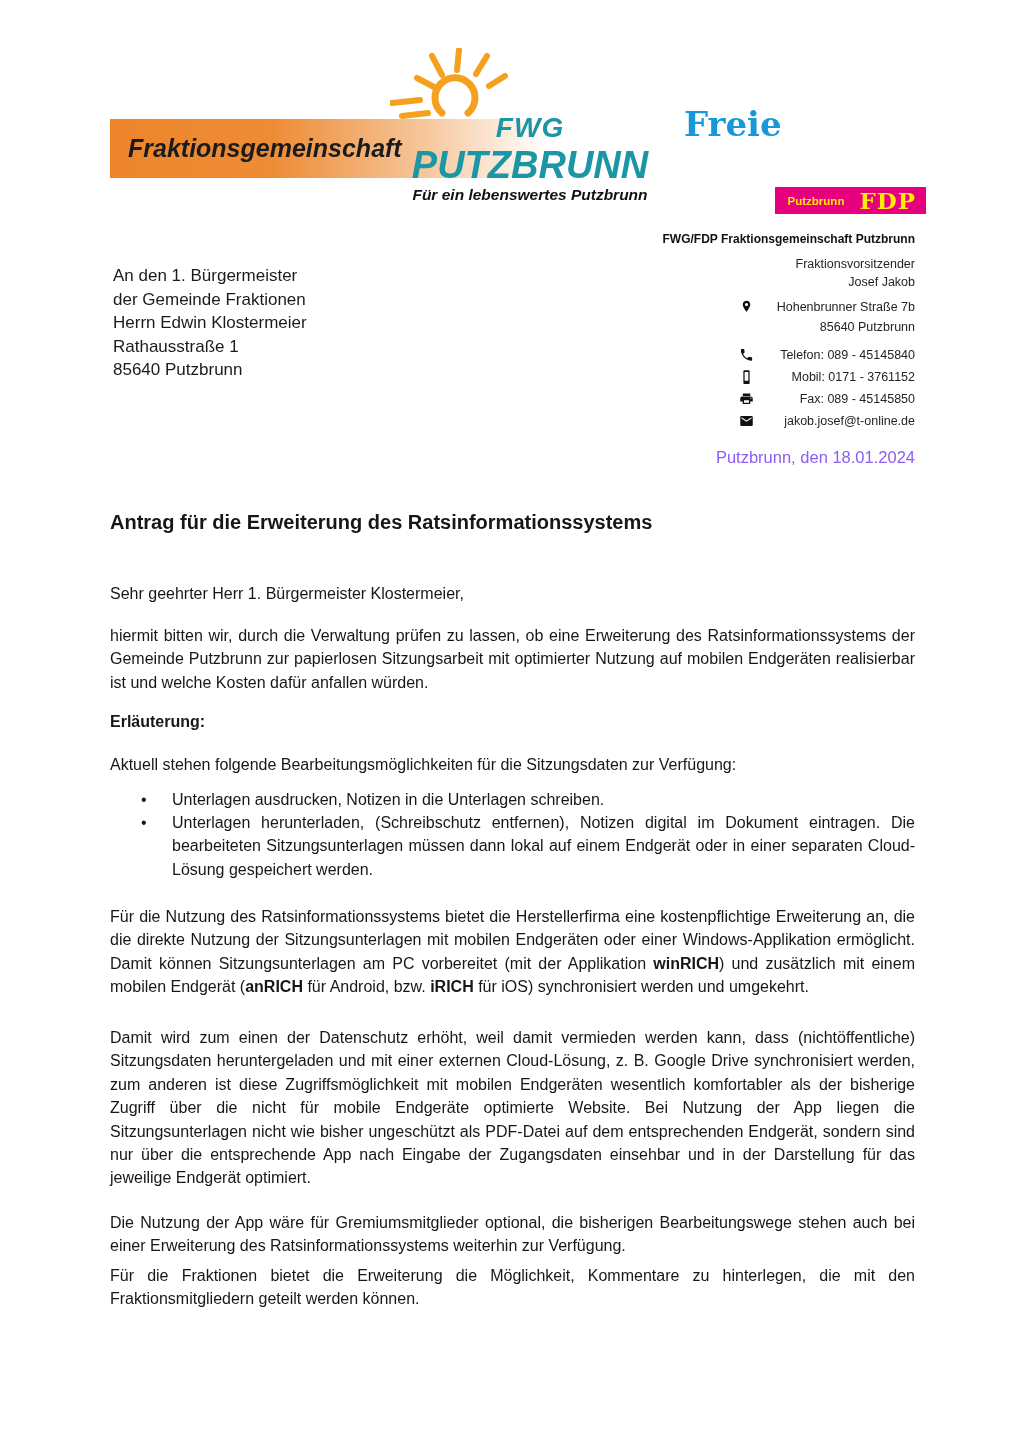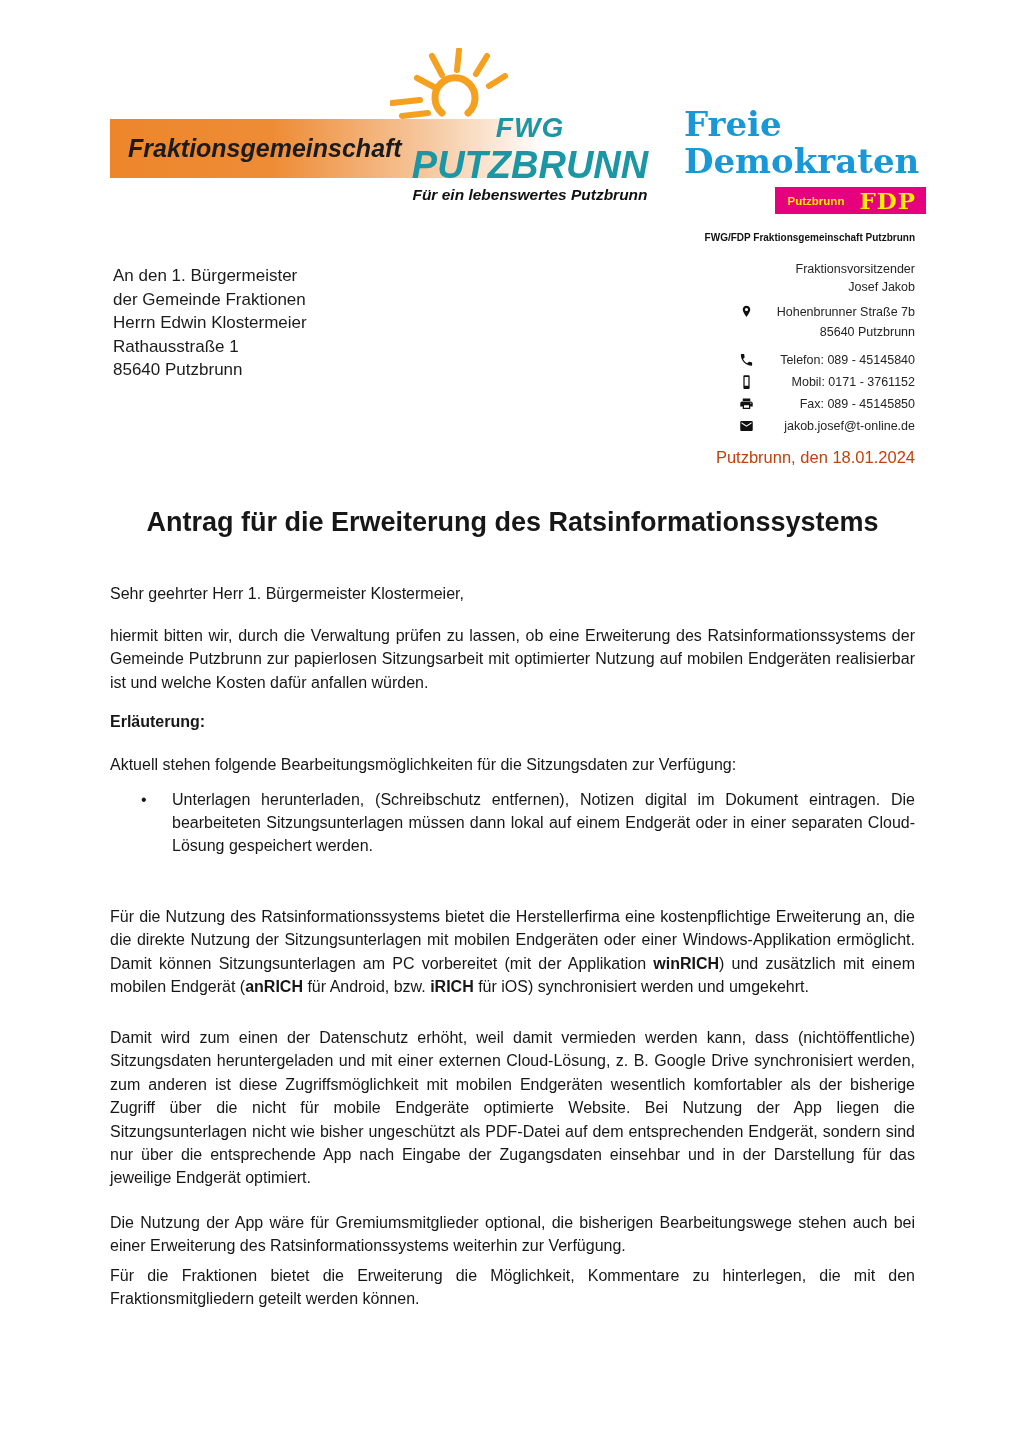--- a/index.html
+++ b/index.html
@@ -25,30 +25,30 @@
   .fdp-l1,.fdp-l2{font-size:34px;line-height:37px;letter-spacing:0;}
   .fdp-badge{
     position:absolute;left:775px;top:187px;width:151px;height:27px;background:#E6007E;
     display:flex;align-items:center;justify-content:flex-end;gap:15px;padding-right:10px;box-sizing:border-box;
   }
   .fdp-town{font-family:"Liberation Sans", sans-serif;font-weight:bold;font-size:11.5px;color:#FFED00;}
   .fdp-abbr{font-family:"DejaVu Serif", serif;font-weight:bold;font-size:23px;color:#FFED00;letter-spacing:1px;}
   
   .recipient{position:absolute;left:113px;top:264px;font-size:17px;line-height:23.5px;color:#1b1b1b;}
   .sender{position:absolute;right:109px;top:232px;width:320px;text-align:right;font-size:12.5px;color:#242424;}
-  .sender .org{font-size:10px;font-weight:bold;color:#111;margin-bottom:17px;}
+  .sender .org{font-size:12px;font-weight:bold;color:#111;margin-bottom:9px;}
   .srow{position:relative;line-height:18px;}
   .srow.icon-row{line-height:22px;}
   .srow .cicon{position:absolute;left:144px;top:50%;transform:translateY(-50%);width:15px;height:15px;}
   .srow.gap-top{margin-top:5px;}
   .srow.gap-top2{margin-top:8px;}
-  .date-line{position:absolute;right:109px;top:448px;font-size:16.5px;color:#c2410c;}
+  .date-line{position:absolute;right:109px;top:448px;font-size:16.5px;color:#8b5cf6;}
   
   .blk{position:absolute;left:110px;width:805px;font-size:16px;line-height:23.4px;text-align:justify;color:#171717;}
-  .letter-title{top:511px;font-size:27px;font-weight:bold;text-align:center;}
+  .letter-title{top:511px;font-size:20px;font-weight:bold;text-align:left;}
   .salutation{top:582px;text-align:left;}
   .p-intro{top:624px;}
   .h-erl{top:710px;font-weight:bold;text-align:left;}
   .p-options{top:753px;text-align:left;}
   ul.bullets{top:788px;list-style:none;margin:0;padding:0;}
   ul.bullets li{position:relative;padding-left:62px;line-height:23.2px;}
   ul.bullets li::before{content:"\2022";position:absolute;left:31px;font-size:16px;}
   .p-product{top:905px;}
   .p-privacy{top:1026px;}
   .p-optional{top:1211px;}
@@ -79,21 +79,20 @@
   </svg>
 
   <div class="fwg">
     <div class="fwg-l1">FWG</div>
     <div class="fwg-l2">PUTZBRUNN</div>
     <div class="fwg-tag">Für ein lebenswertes Putzbrunn</div>
   </div>
 
   <div class="fdp">
     <div class="fdp-l1">Freie</div>
-    <div class="fdp-l2">Demokraten</div>
   </div>
   <div class="fdp-badge">
     <span class="fdp-town">Putzbrunn</span>
     <span class="fdp-abbr">FDP</span>
   </div>
 
   <div class="recipient">
     <div>An den 1. Bürgermeister</div>
     <div>der Gemeinde Fraktionen</div>
     <div>Herrn Edwin Klostermeier</div>
@@ -141,20 +140,21 @@
 
   <div class="date-line">Putzbrunn, den 18.01.2024</div>
 
   <div class="blk letter-title">Antrag für die Erweiterung des Ratsinformationssystems</div>
   <div class="blk salutation">Sehr geehrter Herr 1. Bürgermeister Klostermeier,</div>
   <div class="blk p-intro">hiermit bitten wir, durch die Verwaltung prüfen zu lassen, ob eine Erweiterung des Ratsinformationssystems der Gemeinde Putzbrunn zur papierlosen Sitzungsarbeit mit optimierter Nutzung auf mobilen Endgeräten realisierbar ist und welche Kosten dafür anfallen würden.</div>
   <div class="blk h-erl">Erläuterung:</div>
   <div class="blk p-options">Aktuell stehen folgende Bearbeitungsmöglichkeiten für die Sitzungsdaten zur Verfügung:</div>
 
   <ul class="blk bullets">
+    <li>Unterlagen ausdrucken, Notizen in die Unterlagen schreiben.</li>
     <li>Unterlagen herunterladen, (Schreibschutz entfernen), Notizen digital im Dokument eintragen. Die bearbeiteten Sitzungsunterlagen müssen dann lokal auf einem Endgerät oder in einer separaten Cloud-Lösung gespeichert werden.</li>
   </ul>
 
   <div class="blk p-product"><span>Für die Nutzung des Ratsinformationssystems bietet die Herstellerfirma eine kostenpflichtige Erweiterung an, die die direkte Nutzung der Sitzungsunterlagen mit mobilen Endgeräten oder einer Windows-Applikation ermöglicht. Damit können Sitzungsunterlagen am PC vorbereitet (mit der Applikation </span><b>winRICH</b><span>) und zusätzlich mit einem mobilen Endgerät (</span><b>anRICH</b><span> für Android, bzw. </span><b>iRICH</b><span> für iOS) synchronisiert werden und umgekehrt.</span></div>
 
   <div class="blk p-privacy">Damit wird zum einen der Datenschutz erhöht, weil damit vermieden werden kann, dass (nichtöffentliche) Sitzungsdaten heruntergeladen und mit einer externen Cloud-Lösung, z. B. Google Drive synchronisiert werden, zum anderen ist diese Zugriffsmöglichkeit mit mobilen Endgeräten wesentlich komfortabler als der bisherige Zugriff über die nicht für mobile Endgeräte optimierte Website. Bei Nutzung der App liegen die Sitzungsunterlagen nicht wie bisher ungeschützt als PDF-Datei auf dem entsprechenden Endgerät, sondern sind nur über die entsprechende App nach Eingabe der Zugangsdaten einsehbar und in der Darstellung für das jeweilige Endgerät optimiert.</div>
   <div class="blk p-optional">Die Nutzung der App wäre für Gremiumsmitglieder optional, die bisherigen Bearbeitungswege stehen auch bei einer Erweiterung des Ratsinformationssystems weiterhin zur Verfügung.</div>
   <div class="blk p-fractions">Für die Fraktionen bietet die Erweiterung die Möglichkeit, Kommentare zu hinterlegen, die mit den Fraktionsmitgliedern geteilt werden können.</div>
 
 </div>

